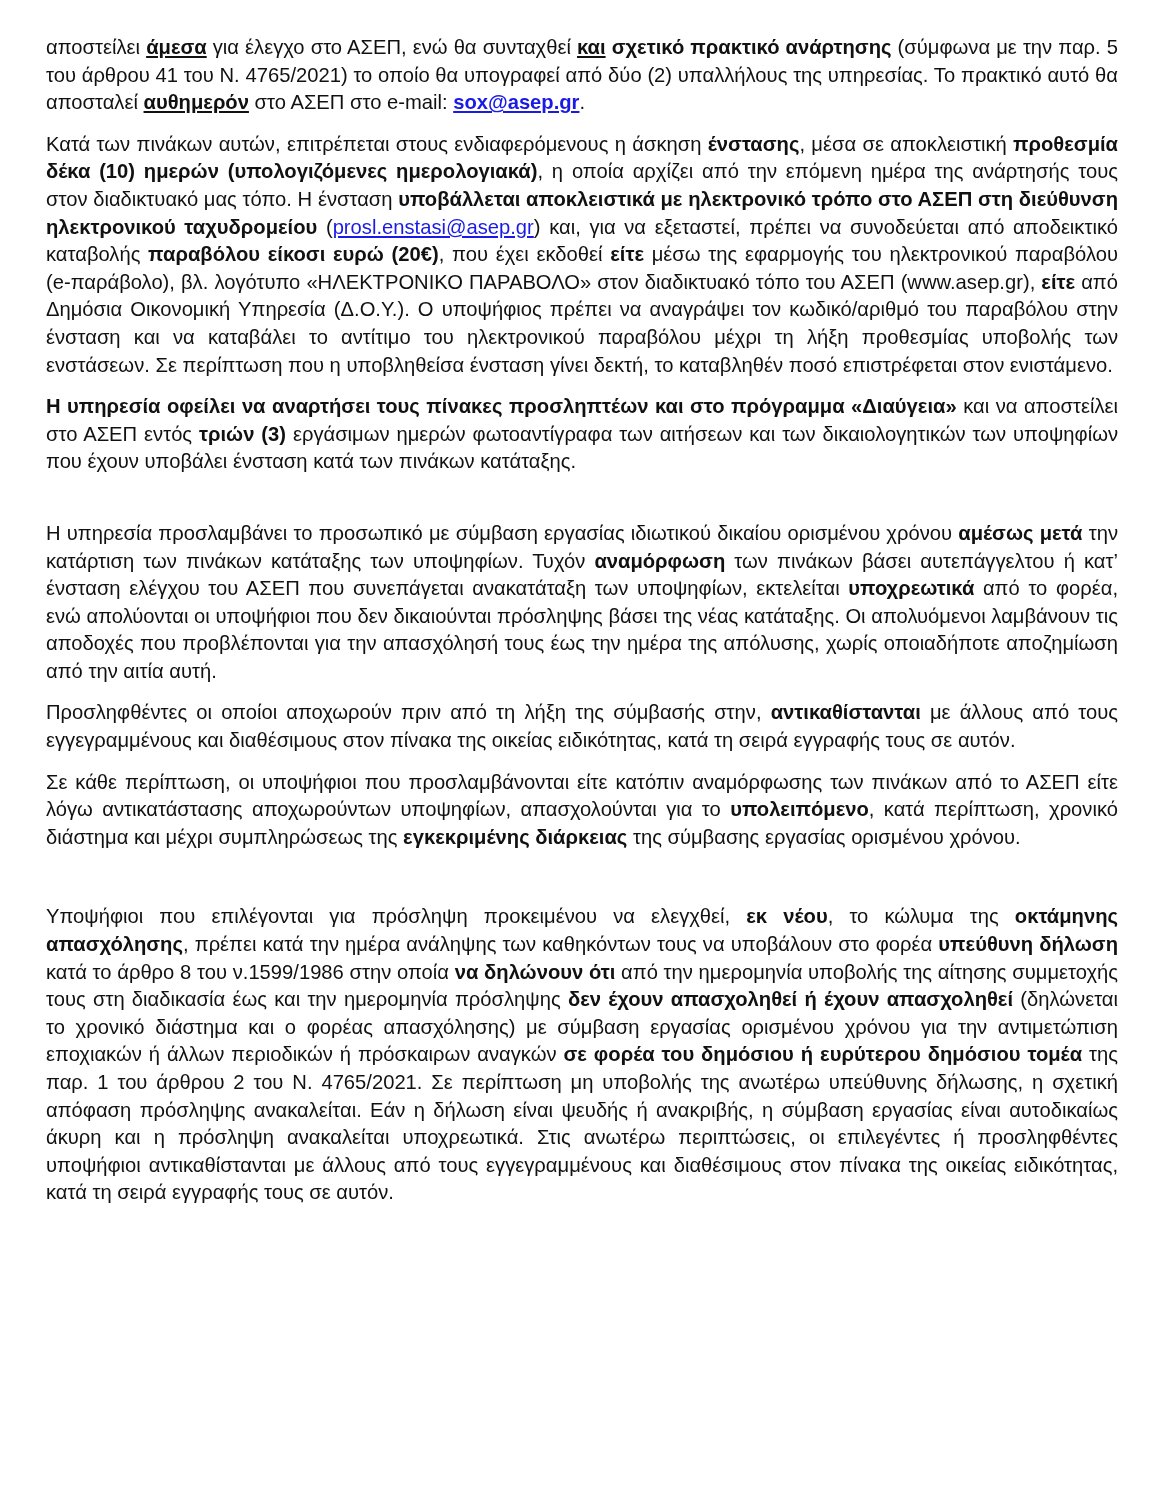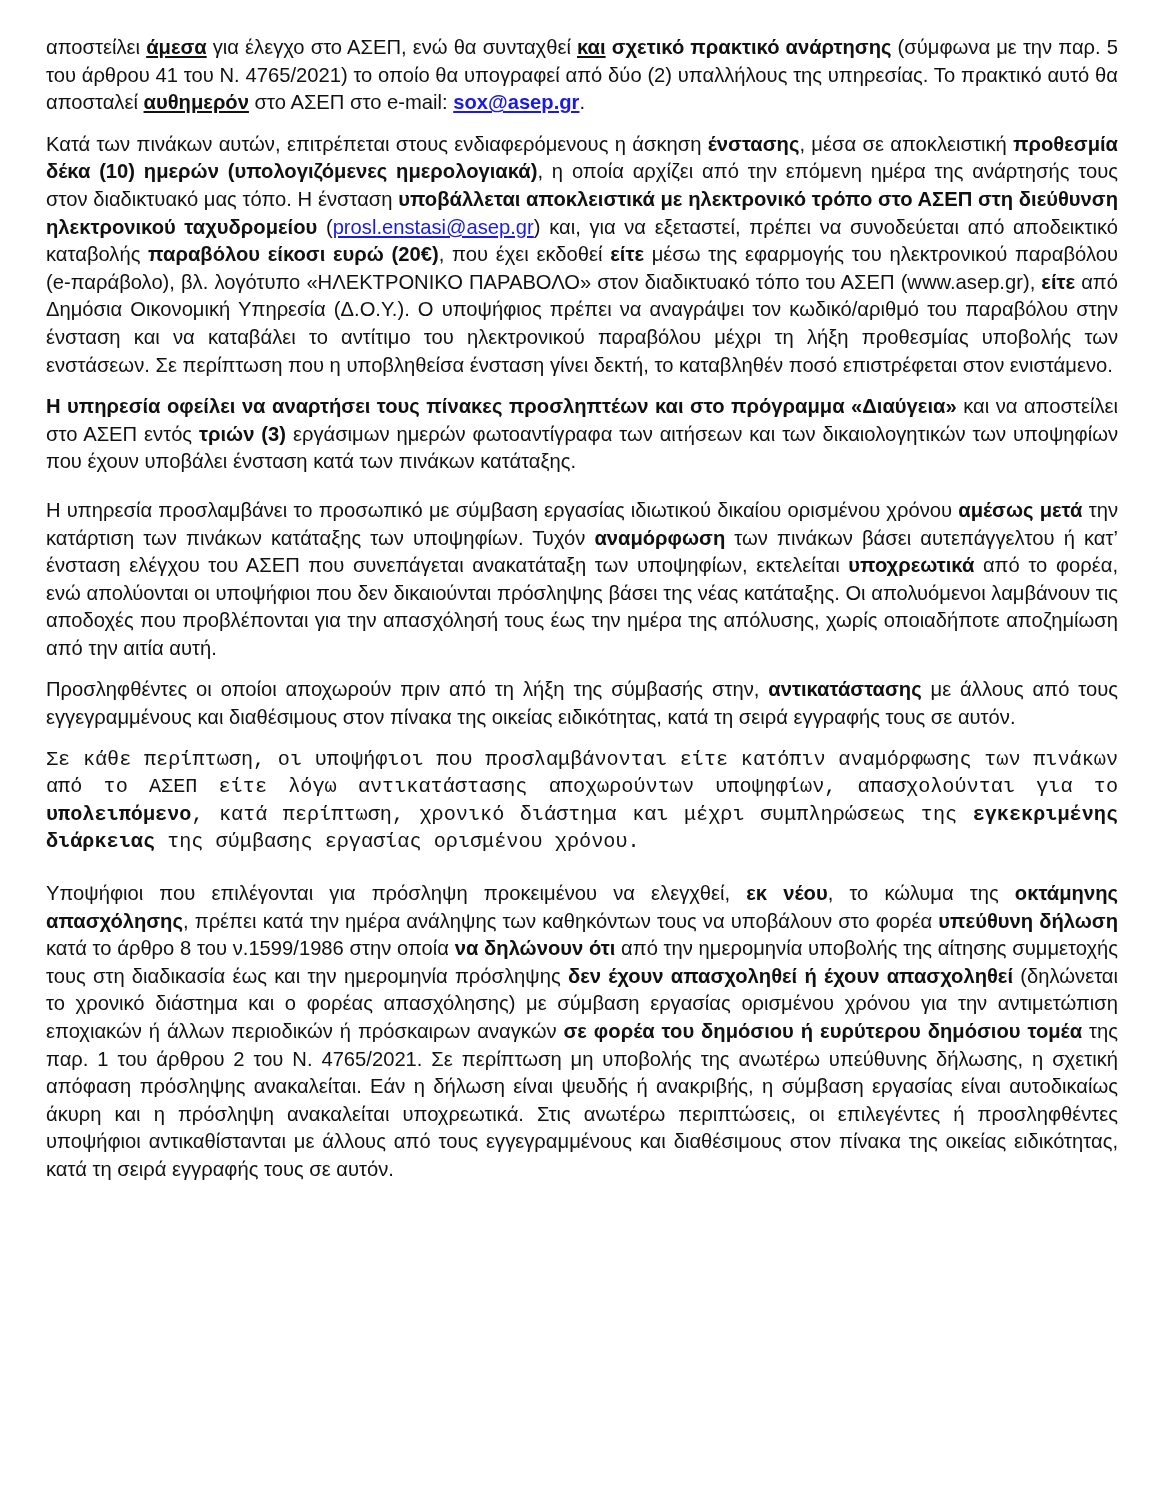--- a/index.html
+++ b/index.html
@@ -13,37 +13,37 @@
     font-family: "Liberation Sans", sans-serif;
     font-size: 20.2px;
     line-height: 27.6px;
     color: #111111;
   }
   p {
     margin: 0;
     text-align: justify;
   }
   .para { margin-bottom: 14px; }
-  .para.extra { margin-bottom: 21px; }
-  .para.extra2 { margin-bottom: 24px; font-family: Liberation Mono, monospace; }
+  .para.extra { margin-bottom: 44px; }
+  .para.extra2 { margin-bottom: 52px; }
   b { font-weight: bold; }
   .bu { font-weight: bold; text-decoration: underline; }
   a.link { color: #1a1ae6; text-decoration: underline; }
   a.link.bold { font-weight: bold; }
   .heading {
     font-weight: bold;
     text-decoration: underline;
     margin: 0 0 10px 0;
     white-space: pre;
   }
 </style>
 </head>
 <body>
 
 <div class="page">
   <p class="para"><span>αποστείλει </span><span class="bu">άμεσα</span><span> για έλεγχο στο ΑΣΕΠ, ενώ θα συνταχθεί </span><span class="bu">και</span><span> </span><b>σχετικό πρακτικό ανάρτησης</b><span> (σύμφωνα με την παρ. 5 του άρθρου 41 του Ν. 4765/2021) το οποίο θα υπογραφεί από δύο (2) υπαλλήλους της υπηρεσίας. Το πρακτικό αυτό θα αποσταλεί </span><span class="bu">αυθημερόν</span><span> στο ΑΣΕΠ στο e-mail: </span><a class="link bold">sox@asep.gr</a><span>.</span></p>
   <p class="para"><span>Κατά των πινάκων αυτών, επιτρέπεται στους ενδιαφερόμενους η άσκηση </span><b>ένστασης</b><span>, μέσα σε αποκλειστική </span><b>προθεσμία δέκα (10) ημερών (υπολογιζόμενες ημερολογιακά)</b><span>, η οποία αρχίζει από την επόμενη ημέρα της ανάρτησής τους στον διαδικτυακό μας τόπο. Η ένσταση </span><b>υποβάλλεται αποκλειστικά με ηλεκτρονικό τρόπο στο ΑΣΕΠ στη διεύθυνση ηλεκτρονικού ταχυδρομείου</b><span> (</span><a class="link">prosl.enstasi@asep.gr</a><span>) και, για να εξεταστεί, πρέπει να συνοδεύεται από αποδεικτικό καταβολής </span><b>παραβόλου είκοσι ευρώ (20€)</b><span>, που έχει εκδοθεί </span><b>είτε</b><span> μέσω της εφαρμογής του ηλεκτρονικού παραβόλου (e-παράβολο), βλ. λογότυπο «ΗΛΕΚΤΡΟΝΙΚΟ ΠΑΡΑΒΟΛΟ» στον διαδικτυακό τόπο του ΑΣΕΠ (www.asep.gr), </span><b>είτε</b><span> από Δημόσια Οικονομική Υπηρεσία (Δ.Ο.Υ.). Ο υποψήφιος πρέπει να αναγράψει τον κωδικό/αριθμό του παραβόλου στην ένσταση και να καταβάλει το αντίτιμο του ηλεκτρονικού παραβόλου μέχρι τη λήξη προθεσμίας υποβολής των ενστάσεων. Σε περίπτωση που η υποβληθείσα ένσταση γίνει δεκτή, το καταβληθέν ποσό επιστρέφεται στον ενιστάμενο.</span></p>
   <p class="para extra"><b>Η υπηρεσία οφείλει να αναρτήσει τους πίνακες προσληπτέων και στο πρόγραμμα «Διαύγεια»</b><span> και να αποστείλει στο ΑΣΕΠ εντός </span><b>τριών (3)</b><span> εργάσιμων ημερών φωτοαντίγραφα των αιτήσεων και των δικαιολογητικών των υποψηφίων που έχουν υποβάλει ένσταση κατά των πινάκων κατάταξης.</span></p>
   <p class="para"><span>Η υπηρεσία προσλαμβάνει το προσωπικό με σύμβαση εργασίας ιδιωτικού δικαίου ορισμένου χρόνου </span><b>αμέσως μετά</b><span> την κατάρτιση των πινάκων κατάταξης των υποψηφίων. Τυχόν </span><b>αναμόρφωση</b><span> των πινάκων βάσει αυτεπάγγελτου ή κατ’ ένσταση ελέγχου του ΑΣΕΠ που συνεπάγεται ανακατάταξη των υποψηφίων, εκτελείται </span><b>υποχρεωτικά</b><span> από το φορέα, ενώ απολύονται οι υποψήφιοι που δεν δικαιούνται πρόσληψης βάσει της νέας κατάταξης. Οι απολυόμενοι λαμβάνουν τις αποδοχές που προβλέπονται για την απασχόλησή τους έως την ημέρα της απόλυσης, χωρίς οποιαδήποτε αποζημίωση από την αιτία αυτή.</span></p>
-  <p class="para"><span>Προσληφθέντες οι οποίοι αποχωρούν πριν από τη λήξη της σύμβασής στην, </span><b>αντικατάστασης</b><span> με άλλους από τους εγγεγραμμένους και διαθέσιμους στον πίνακα της οικείας ειδικότητας, κατά τη σειρά εγγραφής τους σε αυτόν.</span></p>
+  <p class="para"><span>Προσληφθέντες οι οποίοι αποχωρούν πριν από τη λήξη της σύμβασής στην, </span><b>αντικαθίστανται</b><span> με άλλους από τους εγγεγραμμένους και διαθέσιμους στον πίνακα της οικείας ειδικότητας, κατά τη σειρά εγγραφής τους σε αυτόν.</span></p>
   <p class="para extra2"><span>Σε κάθε περίπτωση, οι υποψήφιοι που προσλαμβάνονται είτε κατόπιν αναμόρφωσης των πινάκων από το ΑΣΕΠ είτε λόγω αντικατάστασης αποχωρούντων υποψηφίων, απασχολούνται για το </span><b>υπολειπόμενο</b><span>, κατά περίπτωση, χρονικό διάστημα και μέχρι συμπληρώσεως της </span><b>εγκεκριμένης διάρκειας</b><span> της σύμβασης εργασίας ορισμένου χρόνου.</span></p>
   <p class="para"><span>Υποψήφιοι που επιλέγονται για πρόσληψη προκειμένου να ελεγχθεί, </span><b>εκ νέου</b><span>, το κώλυμα της </span><b>οκτάμηνης απασχόλησης</b><span>,  πρέπει κατά την ημέρα ανάληψης των καθηκόντων τους να υποβάλουν στο φορέα </span><b>υπεύθυνη δήλωση</b><span> κατά το άρθρο 8 του ν.1599/1986 στην οποία </span><b>να δηλώνουν ότι</b><span> από την ημερομηνία υποβολής της αίτησης συμμετοχής τους στη διαδικασία έως και την ημερομηνία πρόσληψης </span><b>δεν έχουν απασχοληθεί ή έχουν απασχοληθεί</b><span> (δηλώνεται το χρονικό διάστημα και ο φορέας απασχόλησης) με σύμβαση εργασίας ορισμένου χρόνου για την αντιμετώπιση εποχιακών ή άλλων περιοδικών ή πρόσκαιρων αναγκών </span><b>σε φορέα του δημόσιου ή ευρύτερου δημόσιου τομέα</b><span> της παρ. 1 του άρθρου 2 του Ν. 4765/2021. Σε περίπτωση μη υποβολής της ανωτέρω υπεύθυνης δήλωσης, η σχετική απόφαση πρόσληψης ανακαλείται. Εάν η δήλωση είναι ψευδής ή ανακριβής, η σύμβαση εργασίας είναι αυτοδικαίως άκυρη και η πρόσληψη ανακαλείται υποχρεωτικά. Στις ανωτέρω περιπτώσεις, οι επιλεγέντες ή προσληφθέντες υποψήφιοι αντικαθίστανται με άλλους από τους εγγεγραμμένους και διαθέσιμους στον πίνακα της οικείας ειδικότητας, κατά τη σειρά εγγραφής τους σε αυτόν.</span></p>
 </div>
 
 </body></html>

